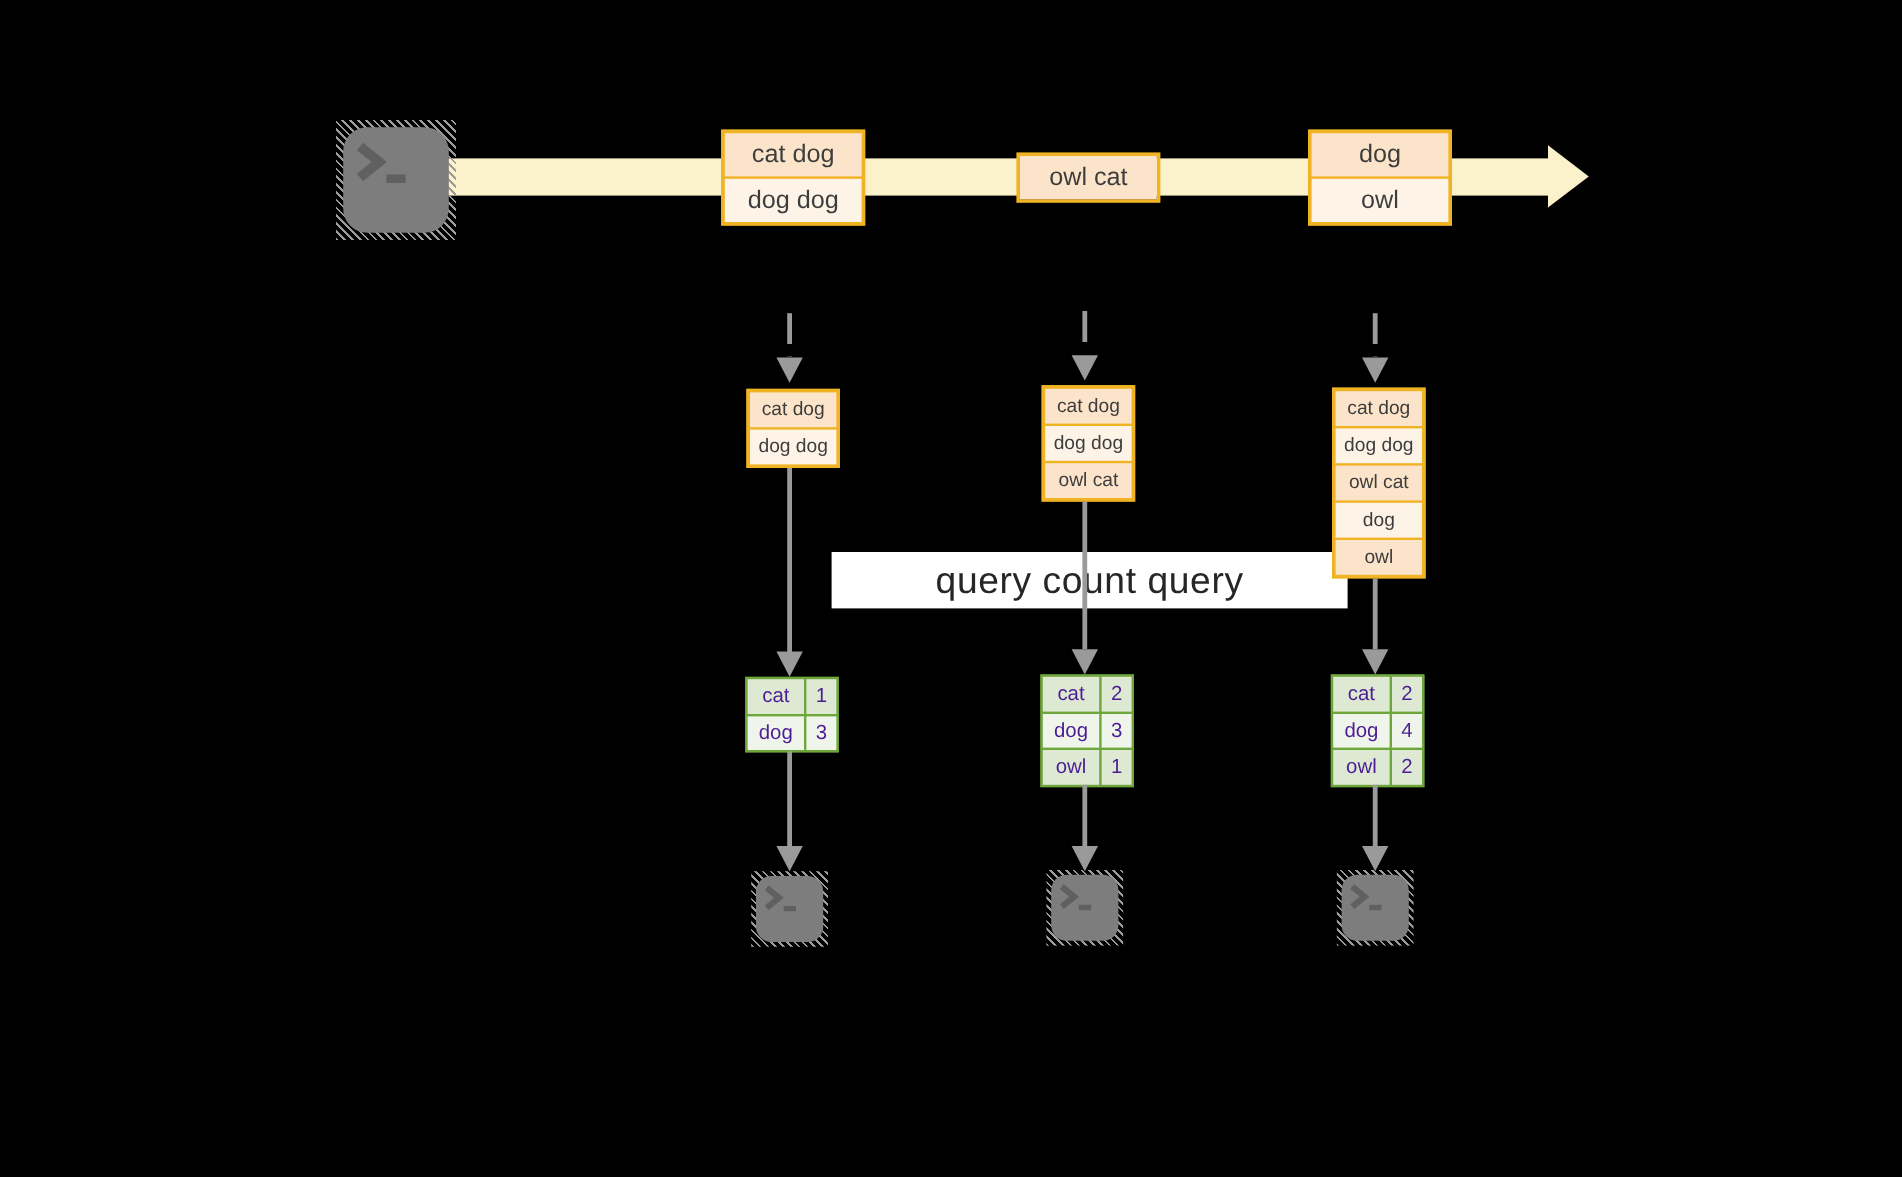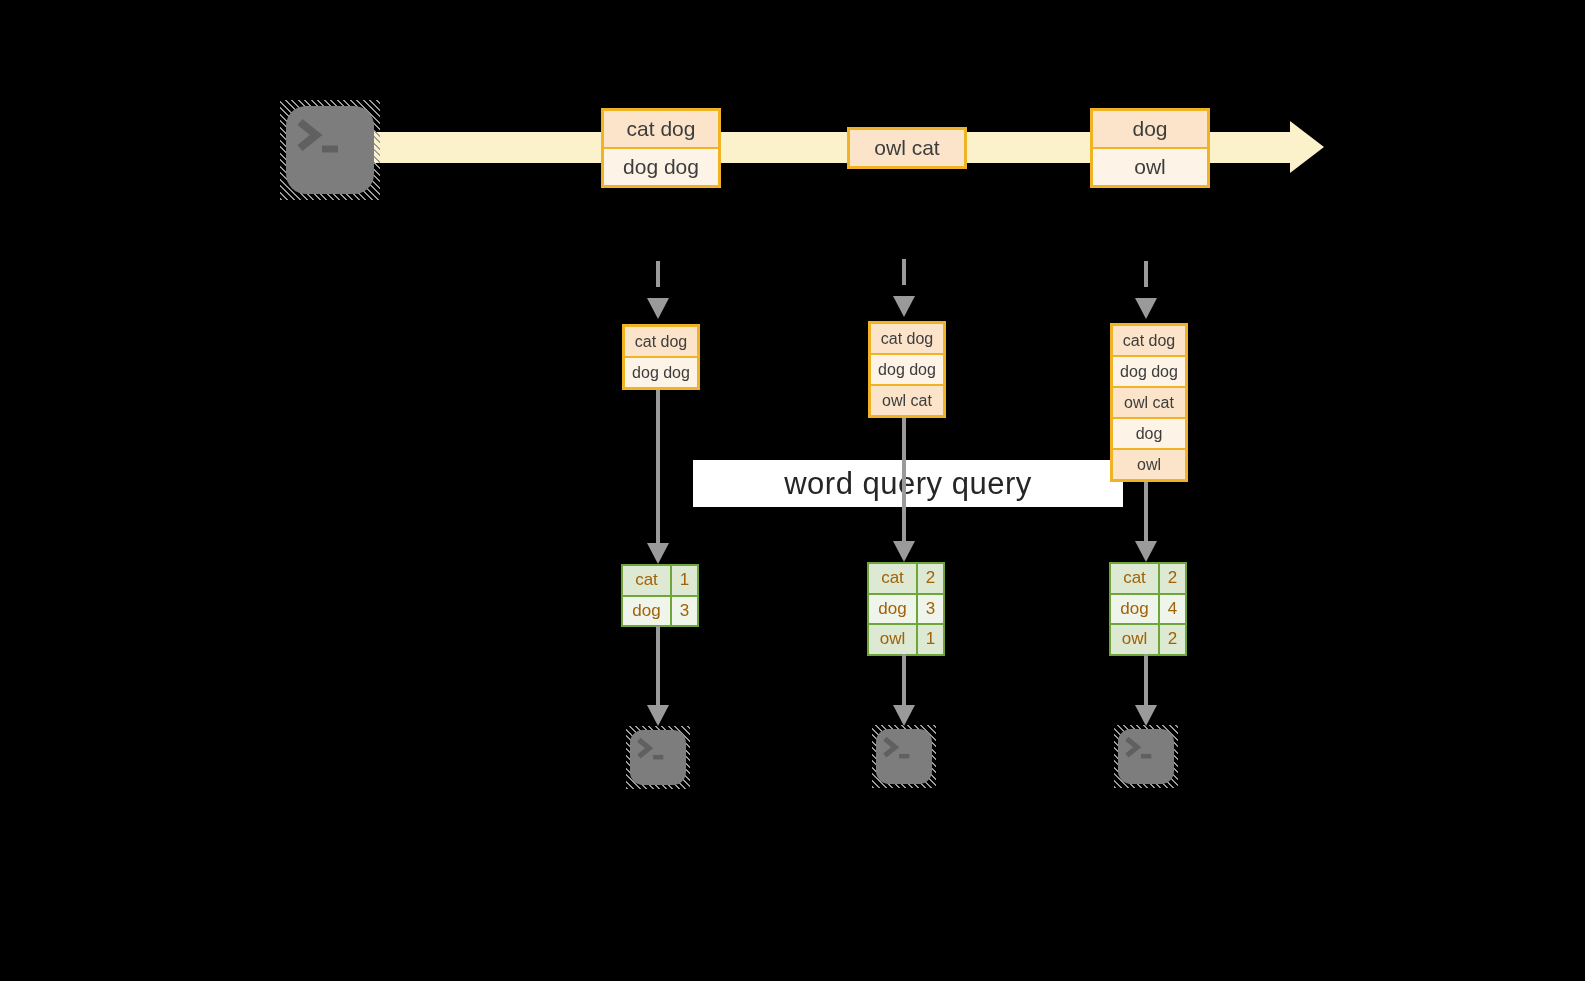--- a/index.html
+++ b/index.html
@@ -45,21 +45,21 @@
   
   .banner{position:absolute;left:693px;top:460px;width:430px;height:47px;background:#fff;
     display:flex;align-items:center;justify-content:center;z-index:1;}
   .banner span{font-size:31px;color:#262626;letter-spacing:0.5px;}
   .over-banner{z-index:2;}
 
   
   .gtable{position:absolute;display:grid;grid-template-columns:47px 1fr;gap:2px;width:74px;
     background:var(--green-border,#6fa63c);border:2px solid var(--green-border,#6fa63c);z-index:2;}
   .gtable .gcell{display:flex;align-items:center;justify-content:center;height:28.5px;
-    font-size:17px;color:#a16207;}
+    font-size:17px;color:#4c1d95;}
   .gtable .row-a{background:var(--green-cell,#dde9d2);}
   .gtable .row-b{background:var(--green-cell-light,#f0f5eb);}
 </style>
 </head>
 <body>
 
 <div class="canvas">
 
   <div class="terminal big">
     <div class="inner"></div>
@@ -102,21 +102,21 @@
   </div>
   <div class="obox sbox" style="left:1110px;top:323px;">
     <div class="cell">cat dog</div>
     <div class="cell">dog dog</div>
     <div class="cell">owl cat</div>
     <div class="cell">dog</div>
     <div class="cell">owl</div>
   </div>
 
   <div class="banner">
-    <span>word query query</span>
+    <span>query count query</span>
   </div>
 
   <div class="vline" style="left:656px;top:390px;height:154px;"></div>
   <div class="ahead" style="left:647px;top:543px;"></div>
   <div class="vline over-banner" style="left:902px;top:418px;height:123px;"></div>
   <div class="ahead" style="left:893px;top:541px;"></div>
   <div class="vline" style="left:1144px;top:482px;height:59px;"></div>
   <div class="ahead" style="left:1135px;top:541px;"></div>
 
   <div class="gtable" style="left:621px;top:564px;">

